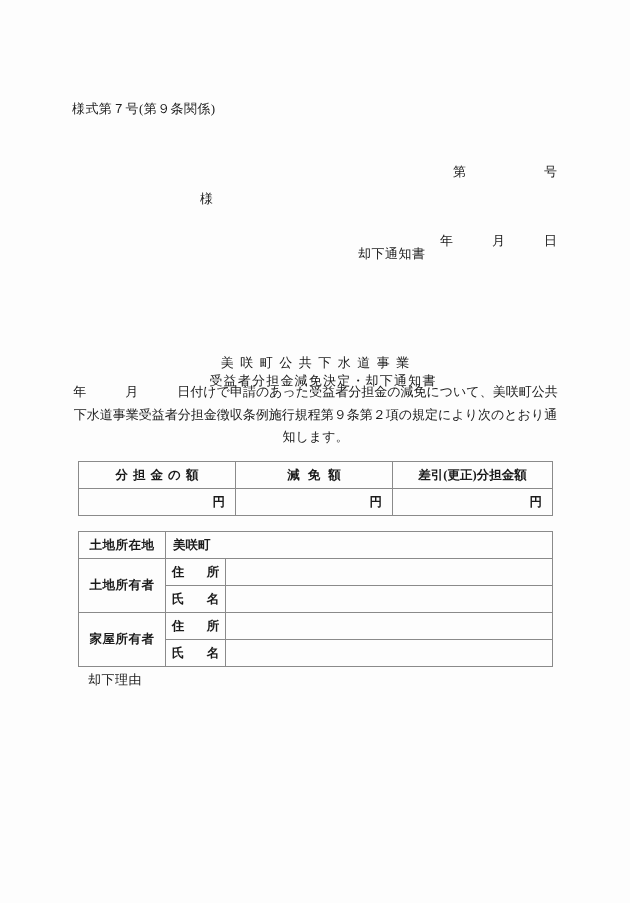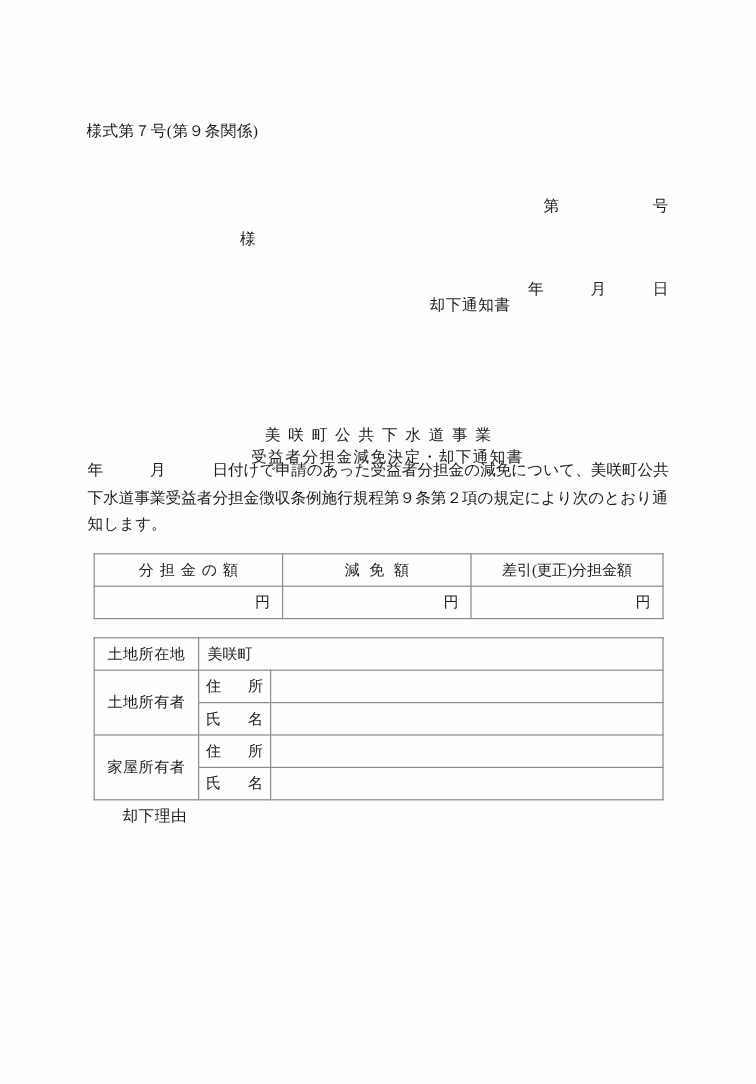--- a/index.html
+++ b/index.html
@@ -82,33 +82,34 @@
   }
 
   
   .body-text {
     position: absolute;
     left: 73px;
     top: 381px;
     width: 485px;
     font-size: 13px;
     line-height: 22.5px;
+    text-align: center;
   }
   .body-text .lead { white-space: pre; }
 
   
   table {
     position: absolute;
     border-collapse: collapse;
     font-size: 12.5px;
     table-layout: fixed;
   }
   table td, table th {
     border: 1px solid #8a8a8a;
-    font-weight: normal;
+    font-weight: bold;
     padding: 0;
     height: 26px;
     vertical-align: middle;
   }
 
   #amount-table {
     left: 78px;
     top: 461px;
     width: 474px;
   }
@@ -144,21 +145,20 @@
   #owner-table .blank { }
 
   
   .reject-reason {
     position: absolute;
     left: 88px;
     top: 671px;
     font-size: 13px;
     letter-spacing: 0.5px;
     white-space: nowrap;
-    margin-left: 14px;
   }
 </style>
 </head>
 <body>
 
 <div class="page">
 
   <div class="form-no">様式第７号(第９条関係)</div>
 
   <div class="doc-meta">

